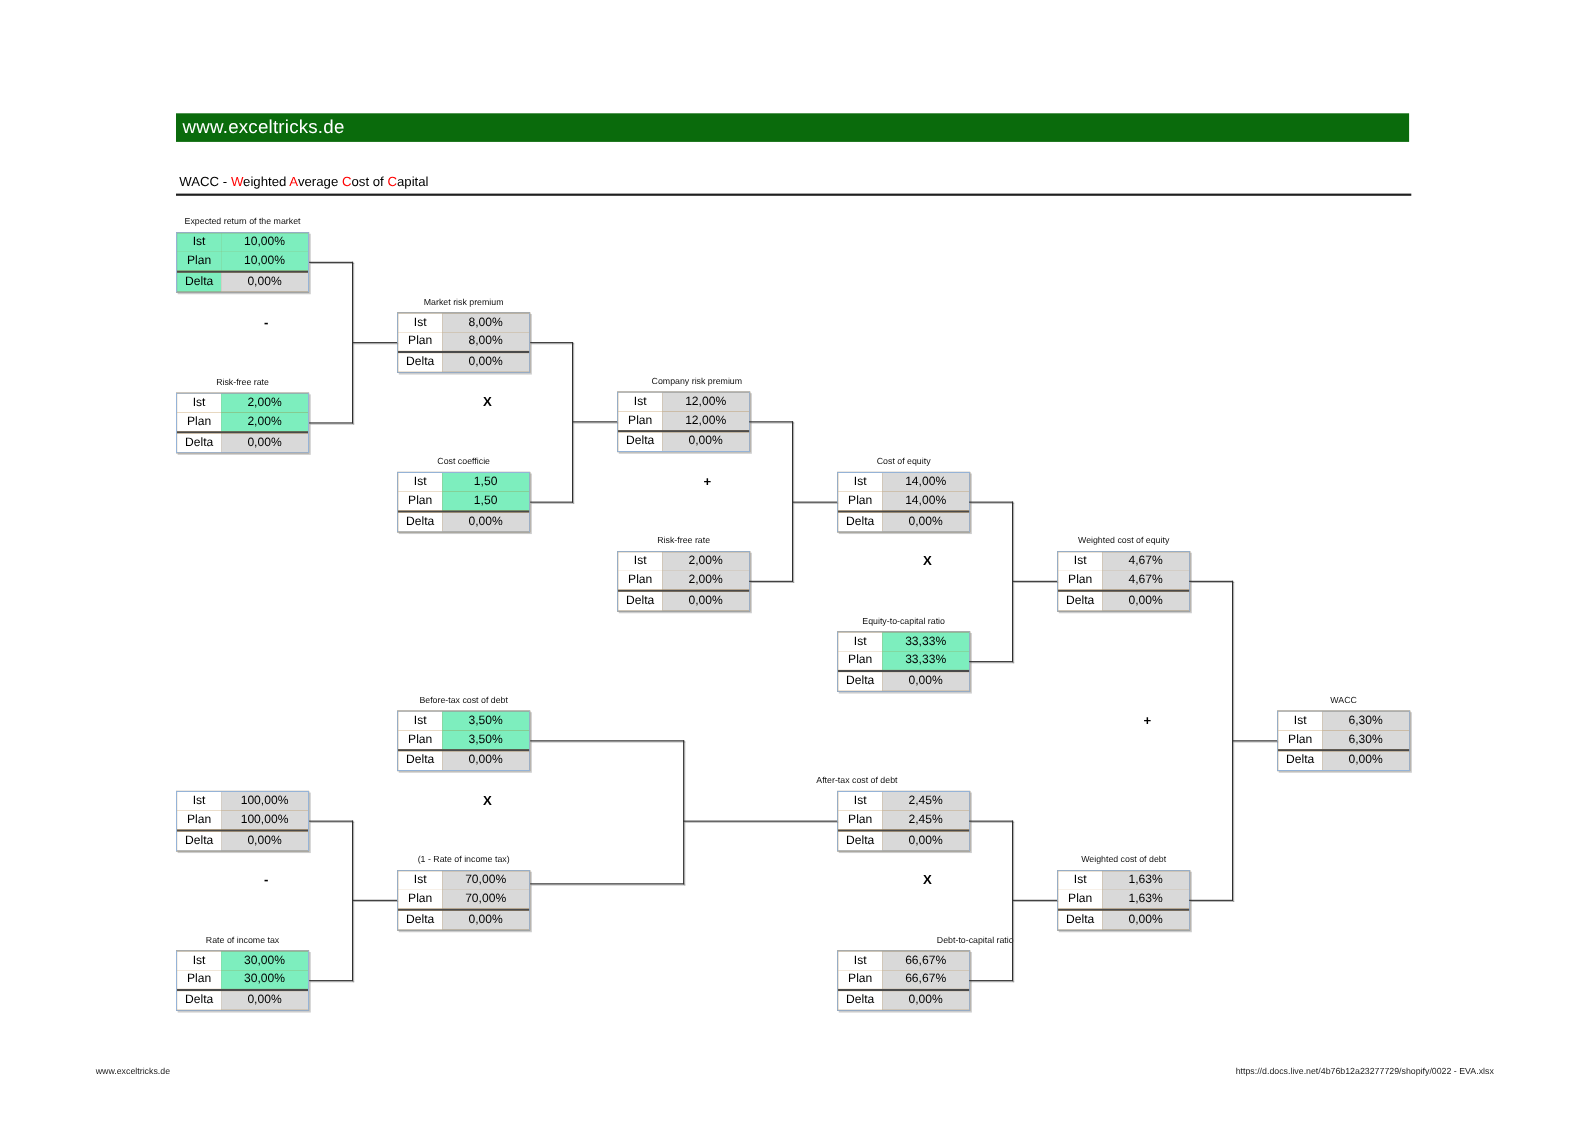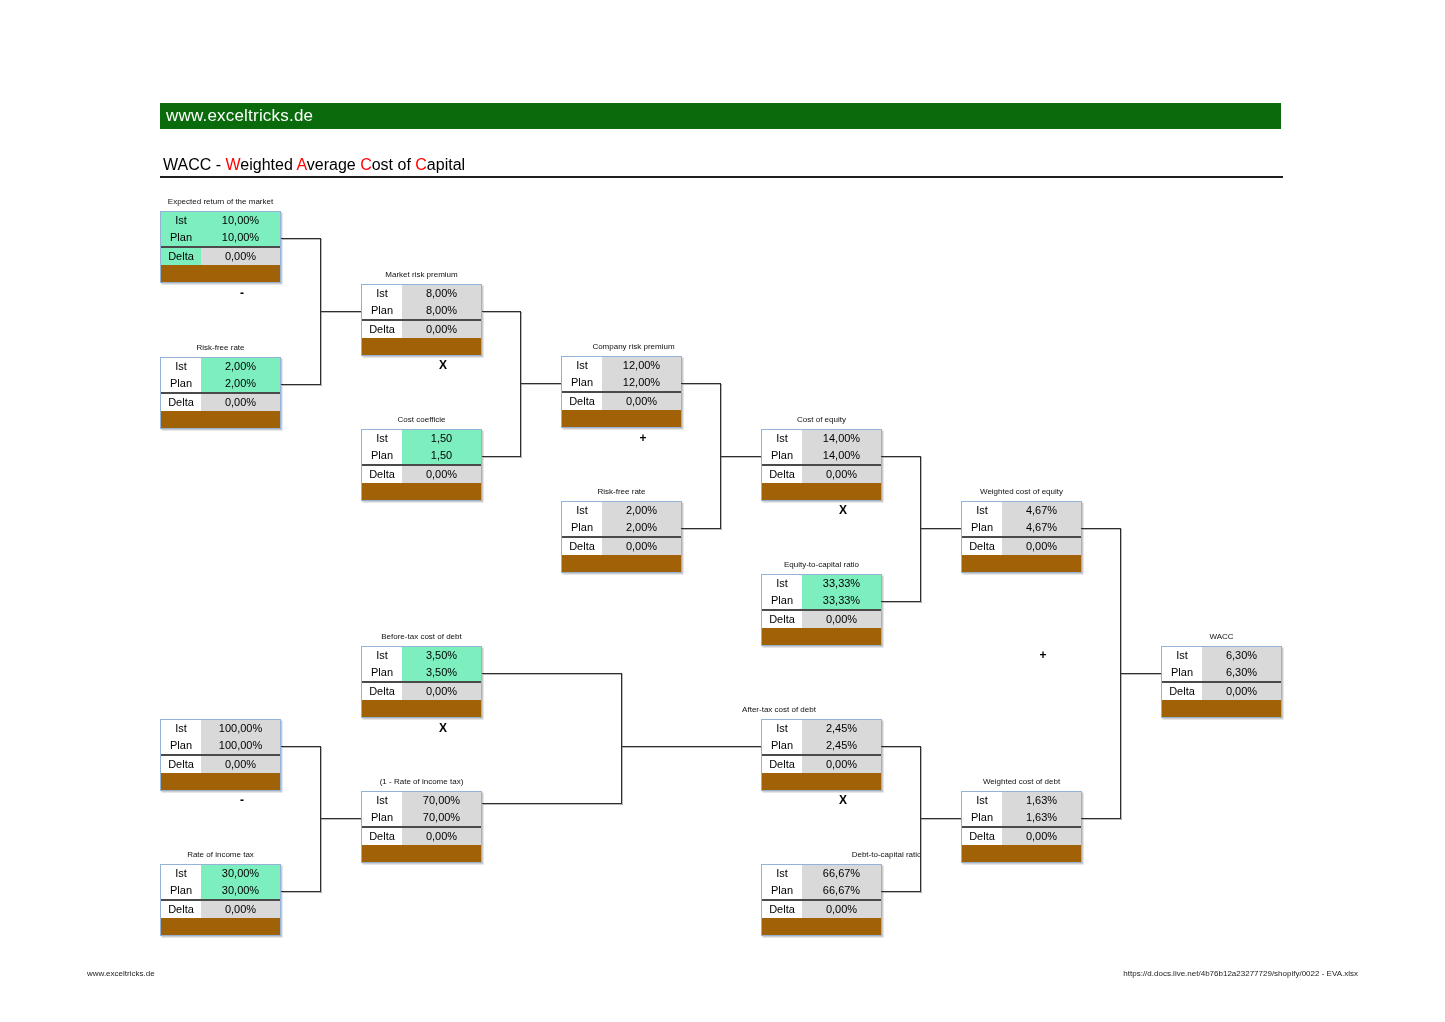--- a/index.html
+++ b/index.html
@@ -5,30 +5,30 @@
   html,body{margin:0;padding:0;background:#fff;}
   body{
     width:1445px;height:1022px;position:relative;overflow:hidden;
     font-family:"Liberation Sans","DejaVu Sans",sans-serif;color:#000;
   }
   .header-bar{
     position:absolute;left:160px;top:103px;width:1121px;height:26px;
     background:var(--header-green,#0a6b0c);display:flex;align-items:center;
   }
   .header-bar span{color:#fff;font-size:17px;padding-left:6px;letter-spacing:.2px;}
-  .page-title{position:absolute;left:163px;top:155px;font-size:16px;line-height:20px;}
+  .page-title{position:absolute;left:163px;top:155px;font-size:12px;line-height:20px;}
   .page-title .red{color:var(--accent-red,#ff0000);}
   .title-underline{position:absolute;left:160px;top:176px;width:1123px;height:2px;background:#1f1f1f;}
   .diagram{position:absolute;left:0;top:0;width:100%;height:100%;}
   .nodelabel{
     position:absolute;width:200px;text-align:center;font-size:8px;color:#111;
     white-space:nowrap;
   }
   .nodebox{
-    position:absolute;width:121px;height:72px;box-sizing:border-box;
+    position:absolute;width:121px;height:55px;box-sizing:border-box;
     border:1px solid var(--box-border,#95B3D7);background:#a16207;
     box-shadow:1.5px 1.5px 0 rgba(120,120,120,0.38);
   }
   .brow{display:flex;height:17px;}
   .brow .lab{width:40px;text-align:center;font-size:11px;line-height:17px;background:#fff;}
   .brow .val{flex:1;text-align:center;font-size:11px;line-height:17px;background:#fff;}
   .sep{height:2px;background:var(--sep,#4a4a4a);}
   
   .v-calc .val{background:var(--calc-fill,#D9D9D9);}
   

